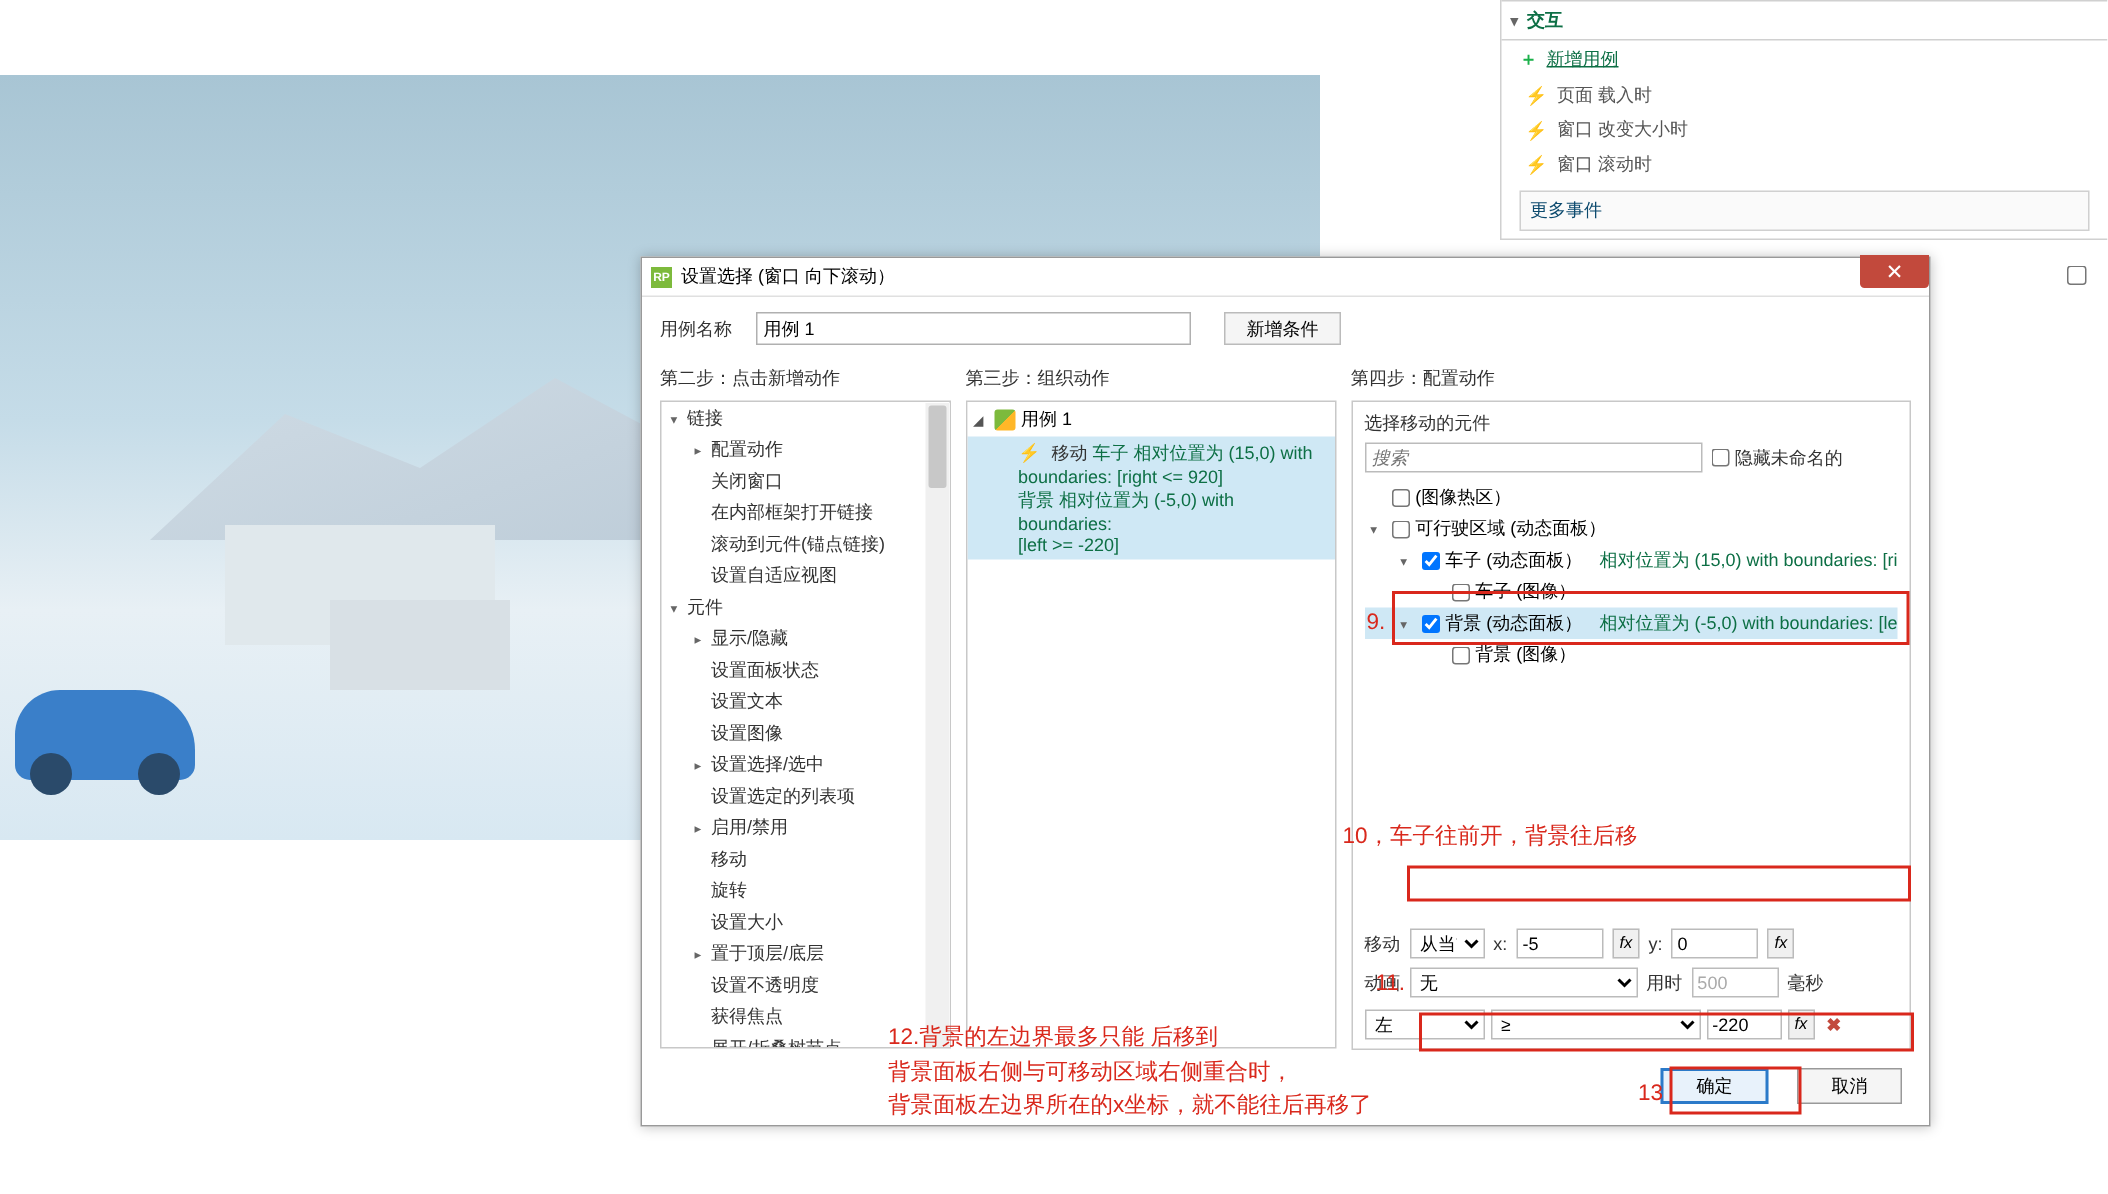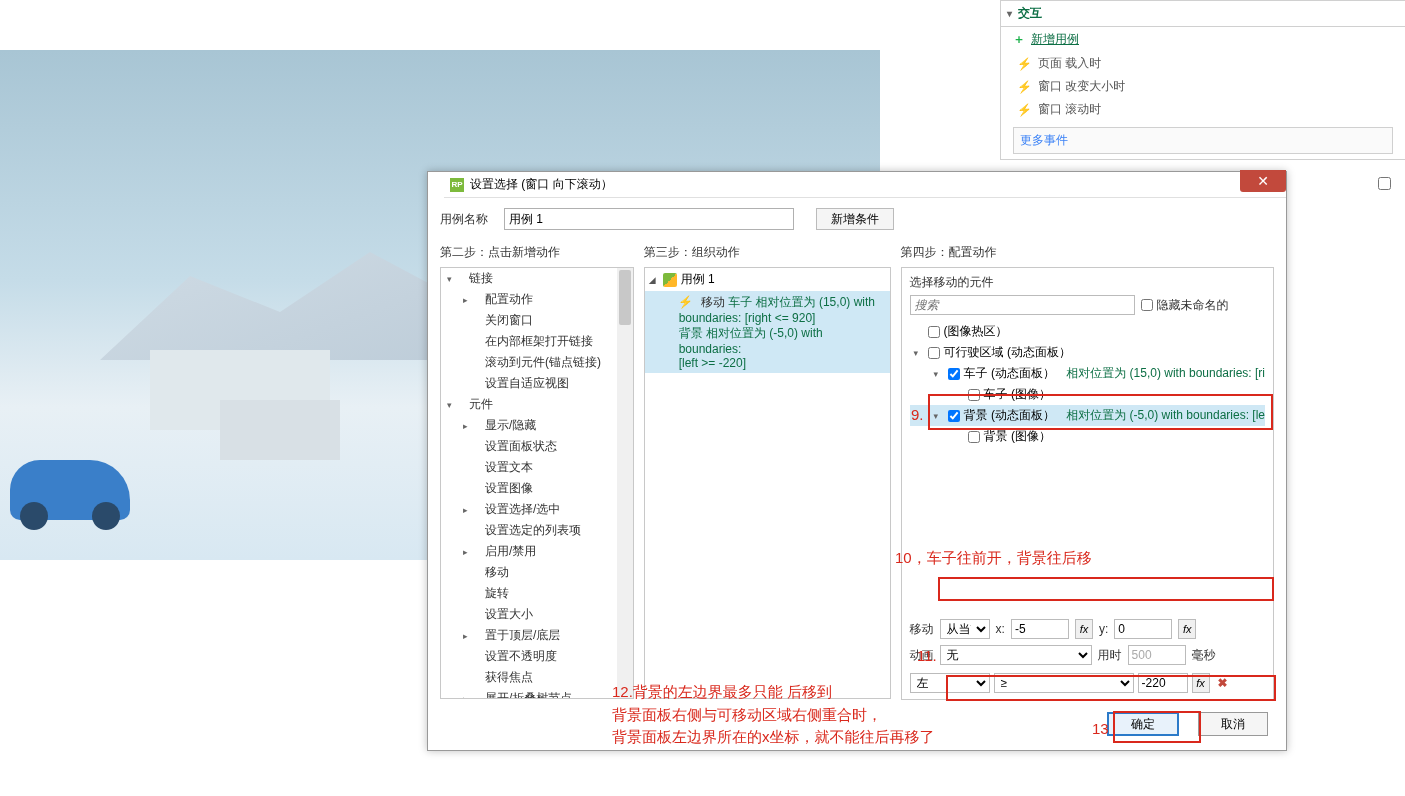--- a/index.html
+++ b/index.html
@@ -33,32 +33,32 @@
   display: flex; align-items: center; gap: 6px; padding: 2px 6px;
   color: #333; font-weight: bold;
 }
 .section-header .triangle { color: #666; font-size: 10px; }
 .section-header.interact { color: #0d6f45; border-top: 1px solid #d0d0d0; border-bottom: 1px solid #d0d0d0; padding: 4px 6px;}
 .add-case-row { display: flex; align-items: center; gap: 6px; padding: 4px 12px; color: #0d6f45; }
 .add-case-row .plus { color: #1bb14a; font-weight: bold; }
 .add-case-link { text-decoration: underline; color: #0d6f45; cursor: pointer; }
 .event-item { display: flex; align-items: center; gap: 6px; padding: 3px 16px; color: #555; }
 .event-icon { color: #e67e22; font-size: 12px; }
-.more-events { margin: 6px 12px; padding: 4px 6px; border: 1px solid #d0d0d0; background: #fafafa; color: #3b82f6; }
+.more-events { margin: 6px 12px; padding: 4px 6px; border: 1px solid #d0d0d0; background: #fafafa; color: #0c4a6e; }
 
 .far-checkbox { position: absolute; top: 177px; right: 14px; width: 13px; height: 13px; }
 
 
 .dialog {
   position: absolute; left: 427px; top: 171px; width: 860px; height: 580px;
   background: #fff; border: 1px solid #999; box-shadow: 0 0 8px rgba(0,0,0,0.25);
 }
 .dialog-titlebar {
   background: #fff; border-bottom: 1px solid #e0e0e0;
-  display: flex; align-items: center; padding: 4px 6px; gap: 6px; position: relative; margin-left: 16px;
+  display: flex; align-items: center; padding: 4px 6px; gap: 6px; position: relative;
 }
 .rp-icon { width: 14px; height: 14px; background: #7dba3c; color: #fff; font-size: 8px; display: flex; align-items: center; justify-content: center; font-weight: bold; }
 .close-btn {
   position: absolute; right: 0; top: -2px; width: 46px; height: 22px;
   background: #c2493c; color: #fff; display: flex; align-items: center; justify-content: center;
   border-radius: 0 0 3px 3px; font-size: 14px; cursor: pointer;
 }
 .dialog-body { padding: 10px 12px; height: calc(100% - 30px); display: flex; flex-direction: column; }
 .name-row { display: flex; align-items: center; gap: 8px; margin-bottom: 14px; }
 .name-row label { color: #333; width: 56px; }
@@ -76,21 +76,21 @@
 .col3 { flex: 1; margin-left: 10px; }
 
 .tree-box {
   border: 1px solid #c8c8c8; height: 432px; overflow-y: auto; overflow-x: hidden;
   background: #fff; position: relative;
 }
 .tree-box.col1box { height: 432px; }
 .scrollbar-fake { position: absolute; right: 0; top: 0; bottom: 0; width: 16px; background: #f0f0f0; }
 .scrollbar-thumb { position: absolute; right: 2px; top: 2px; width: 12px; height: 55px; background: #c8c8c8; border-radius: 2px; }
 
-.tree-node { padding: 2px 4px; white-space: nowrap; color: #333; cursor: pointer; display:flex; align-items:center; gap:12px;}
+.tree-node { padding: 2px 4px; white-space: nowrap; color: #333; cursor: pointer; display:flex; align-items:center; gap:1px;}
 .tree-node.l0 { padding-left: 6px; }
 .tree-node.l1 { padding-left: 22px; }
 .tri { display:inline-block; width:10px; font-size: 9px; color: #666; }
 .tri.open::before { content: "▾"; }
 .tri.closed::before { content: "▸"; }
 .tri.none::before { content: ""; }
 .tree-node.cat { font-weight: normal; }
 
 
 .case-row { background: #fff; padding: 3px 4px; display: flex; align-items: center; gap: 4px; }
@@ -383,18 +383,18 @@
 
 <div class="anno-text" style="left:911px; top:404px;">9.</div>
 <div class="anno-red-box" style="left:928px; top:394px; width:345px; height:36px;"></div>
 
 <div class="anno-text" style="left:895px; top:547px;">10，车子往前开，背景往后移</div>
 <div class="anno-red-box" style="left:938px; top:577px; width:336px; height:24px;"></div>
 
 <div class="anno-text" style="left:917px; top:645px;">11.</div>
 
 <div class="anno-red-box" style="left:946px; top:675px; width:330px; height:26px;"></div>
-<div class="anno-text" style="left:612px; top:681px;">12.背景的左边界最多只能 后移到
+<div class="anno-text" style="left:592px; top:681px;">12.背景的左边界最多只能 后移到
 背景面板右侧与可移动区域右侧重合时，
 背景面板左边界所在的x坐标，就不能往后再移了</div>
 
 <div class="anno-text" style="left:1092px; top:718px;">13</div>
 <div class="anno-red-box" style="left:1113px; top:711px; width:88px; height:32px;"></div>
 
 </body></html>

